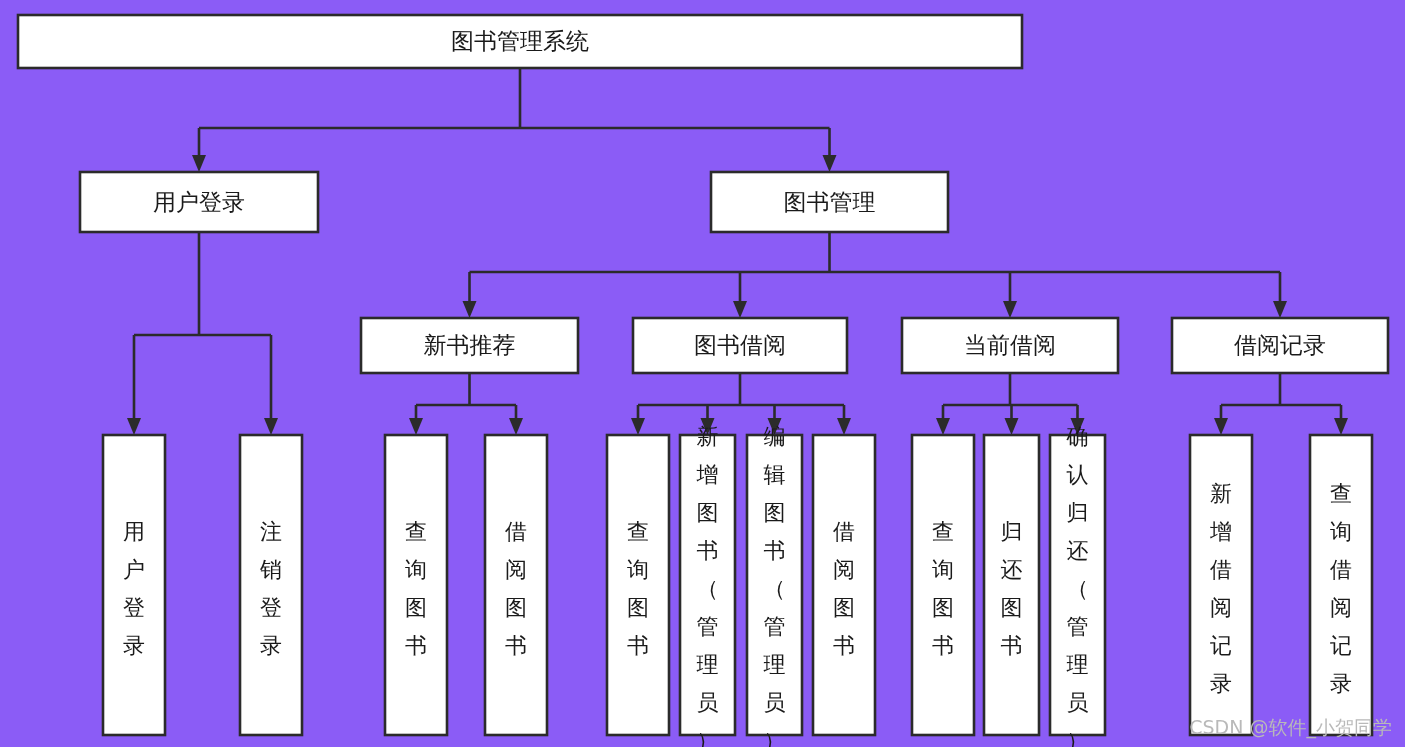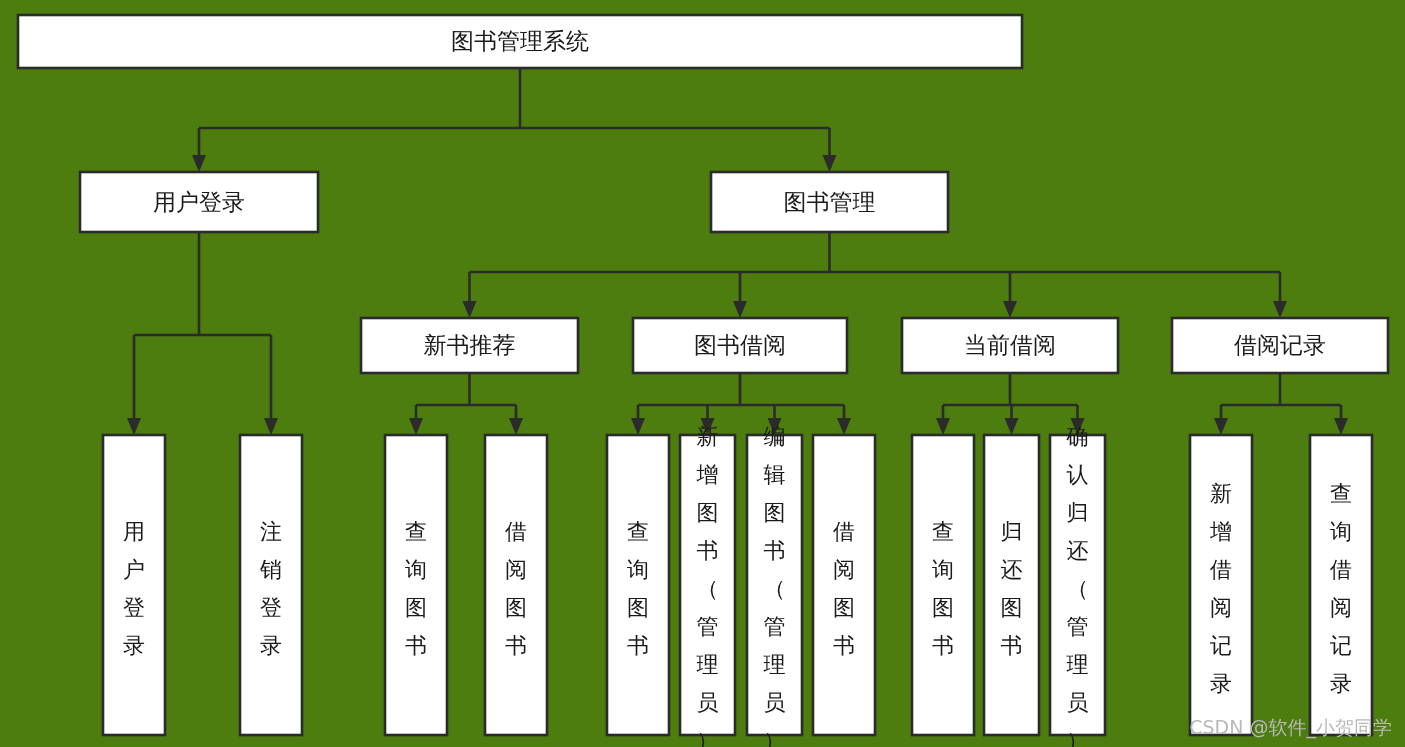--- a/index.html
+++ b/index.html
@@ -8,21 +8,21 @@
     padding: 0;
     background: #ffffff;
   }
   body {
     font-family: "DejaVu Sans", "Liberation Sans", sans-serif;
   }
   #diagram-root {
     position: relative;
     width: 1405px;
     height: 747px;
-    background: #4d7c0f;
+    background: #8b5cf6;
     overflow: hidden;
   }
   svg#tree-svg {
     position: absolute;
     left: 0;
     top: 0;
     width: 1405px;
     height: 747px;
     display: block;
   }

